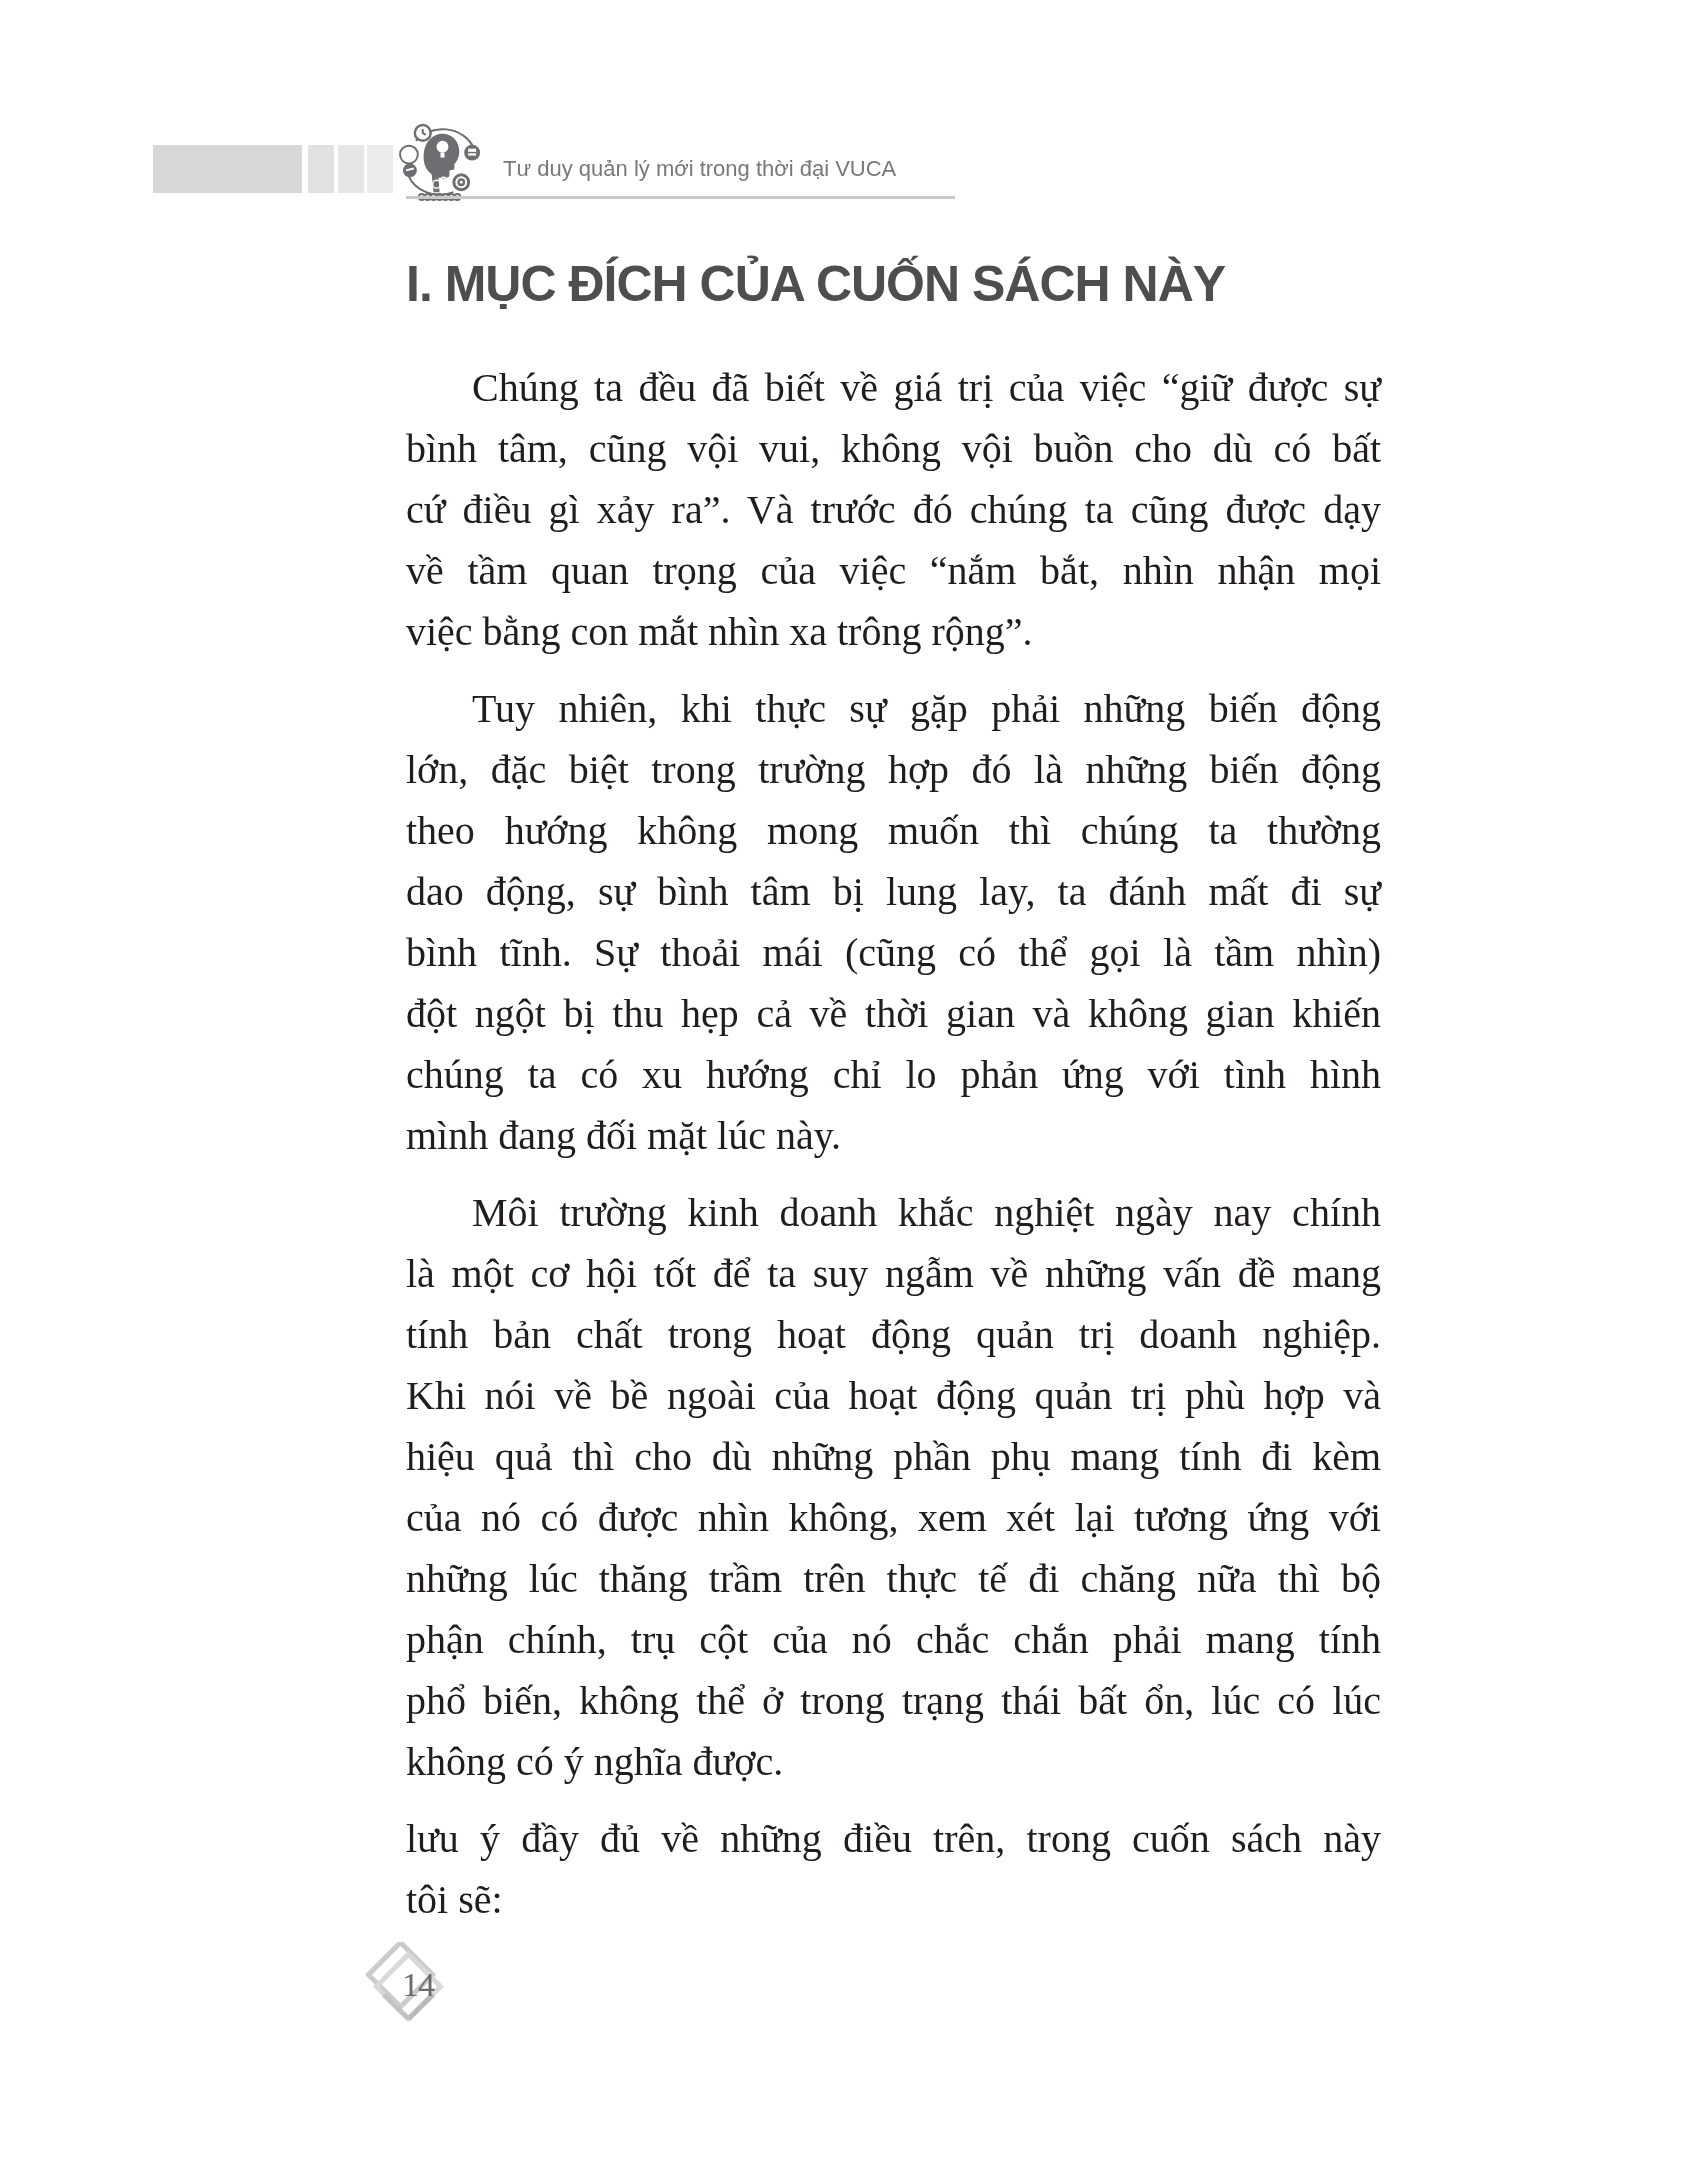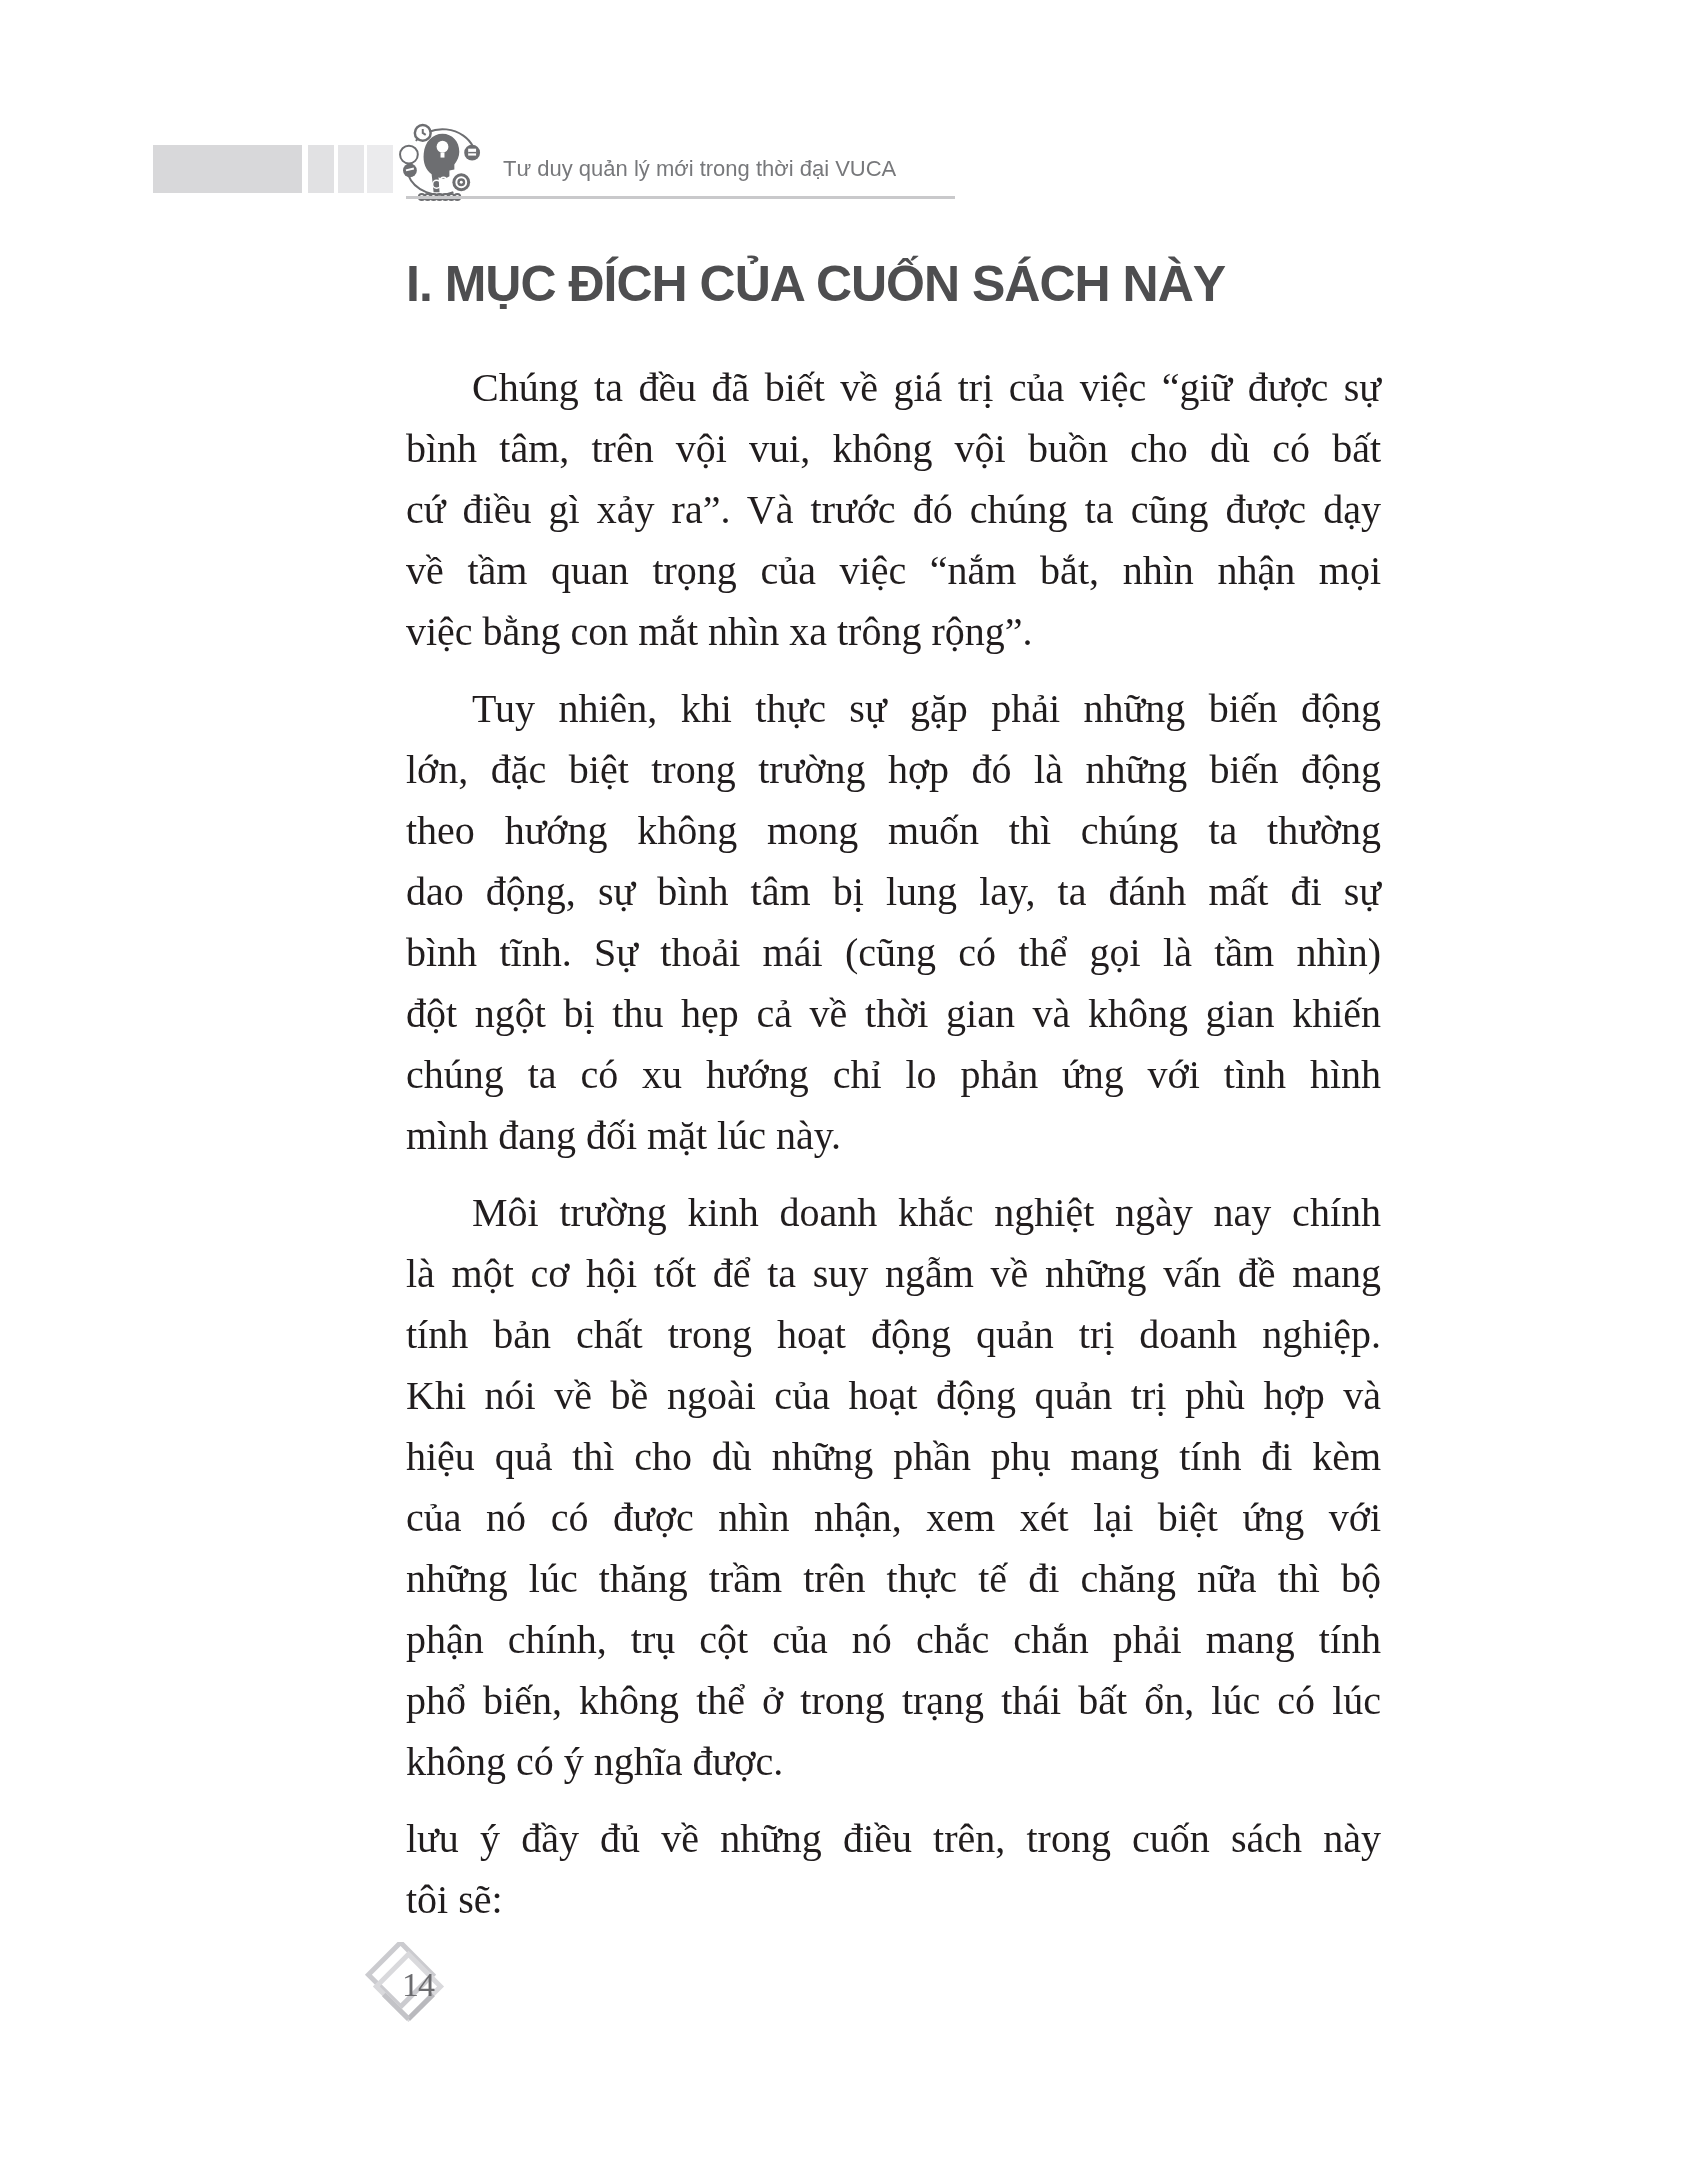--- a/index.html
+++ b/index.html
@@ -97,42 +97,42 @@
 
     <div class="hdr-title">Tư duy quản lý mới trong thời đại VUCA</div>
     <div class="hdr-line"></div>
   </div>
 
   <h1 class="sec-title" style="margin:0;">I. MỤC ĐÍCH CỦA CUỐN SÁCH NÀY</h1>
 
   <main class="body-col">
     <div class="para">
       <div class="ln first">Chúng ta đều đã biết về giá trị của việc “giữ được sự</div>
-      <div class="ln">bình tâm, trên vội vui, không vội buồn cho dù có bất</div>
+      <div class="ln">bình tâm, cũng vội vui, không vội buồn cho dù có bất</div>
       <div class="ln">cứ điều gì xảy ra”. Và trước đó chúng ta cũng được dạy</div>
       <div class="ln">về tầm quan trọng của việc “nắm bắt, nhìn nhận mọi</div>
       <div class="ln end">việc bằng con mắt nhìn xa trông rộng”.</div>
     </div>
     <div class="para">
       <div class="ln first">Tuy nhiên, khi thực sự gặp phải những biến động</div>
       <div class="ln">lớn, đặc biệt trong trường hợp đó là những biến động</div>
       <div class="ln">theo hướng không mong muốn thì chúng ta thường</div>
       <div class="ln">dao động, sự bình tâm bị lung lay, ta đánh mất đi sự</div>
       <div class="ln">bình tĩnh. Sự thoải mái (cũng có thể gọi là tầm nhìn)</div>
       <div class="ln">đột ngột bị thu hẹp cả về thời gian và không gian khiến</div>
       <div class="ln">chúng ta có xu hướng chỉ lo phản ứng với tình hình</div>
       <div class="ln end">mình đang đối mặt lúc này.</div>
     </div>
     <div class="para">
       <div class="ln first">Môi trường kinh doanh khắc nghiệt ngày nay chính</div>
       <div class="ln">là một cơ hội tốt để ta suy ngẫm về những vấn đề mang</div>
       <div class="ln">tính bản chất trong hoạt động quản trị doanh nghiệp.</div>
       <div class="ln">Khi nói về bề ngoài của hoạt động quản trị phù hợp và</div>
       <div class="ln">hiệu quả thì cho dù những phần phụ mang tính đi kèm</div>
-      <div class="ln">của nó có được nhìn nhận, xem xét lại biệt ứng với</div>
+      <div class="ln">của nó có được nhìn không, xem xét lại tương ứng với</div>
       <div class="ln">những lúc thăng trầm trên thực tế đi chăng nữa thì bộ</div>
       <div class="ln">phận chính, trụ cột của nó chắc chắn phải mang tính</div>
       <div class="ln">phổ biến, không thể ở trong trạng thái bất ổn, lúc có lúc</div>
       <div class="ln end">không có ý nghĩa được.</div>
     </div>
     <div class="para">
       <div class="ln">lưu ý đầy đủ về những điều trên, trong cuốn sách này</div>
       <div class="ln end">tôi sẽ:</div>
     </div>
   </main>

